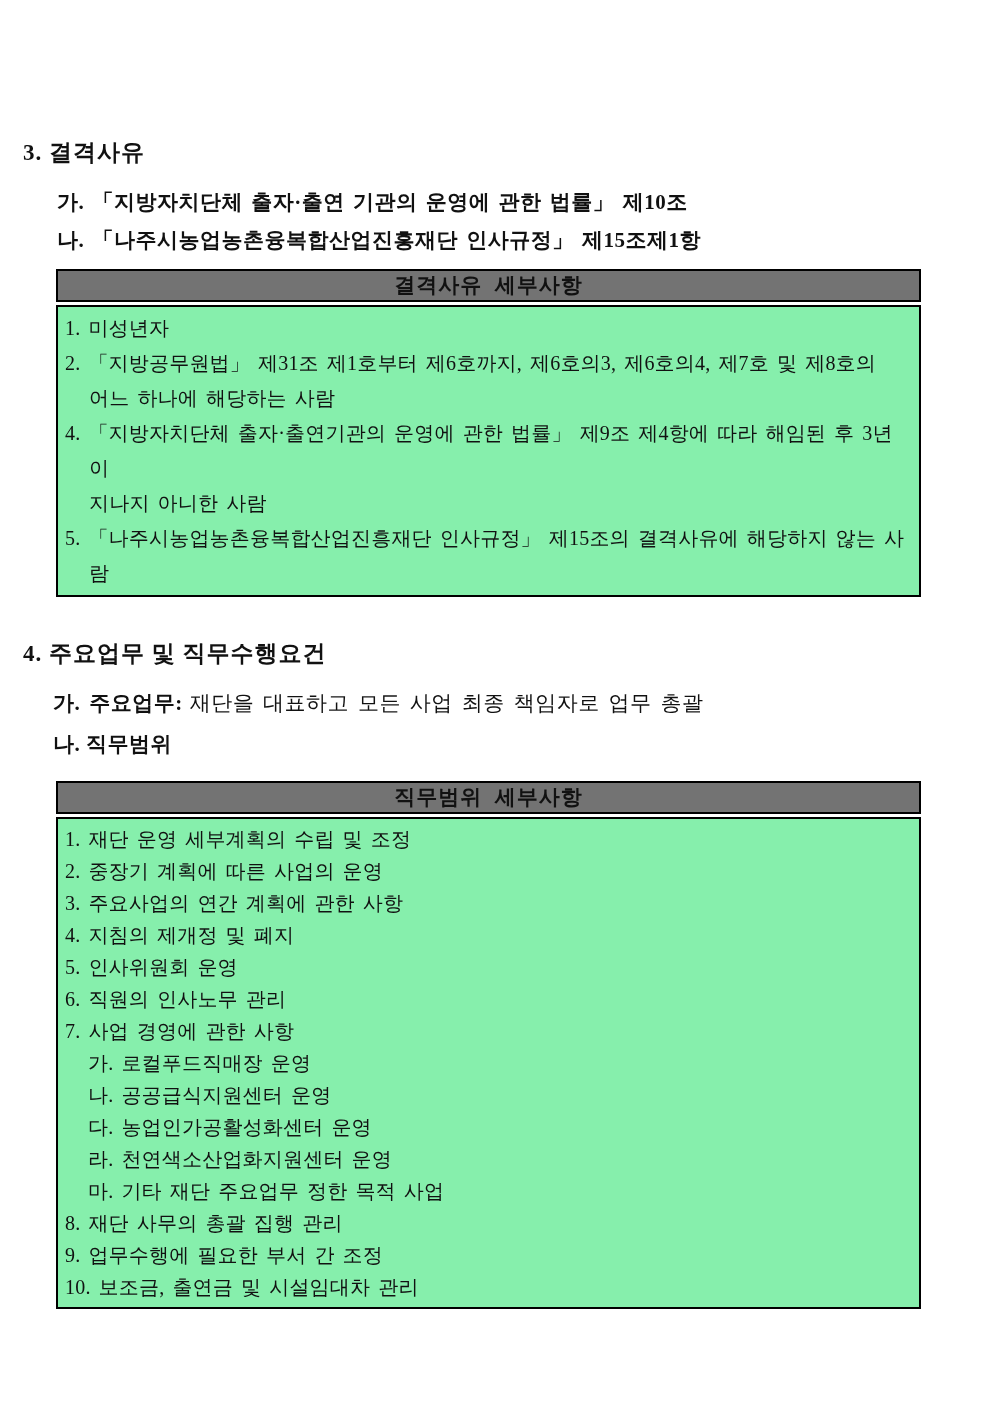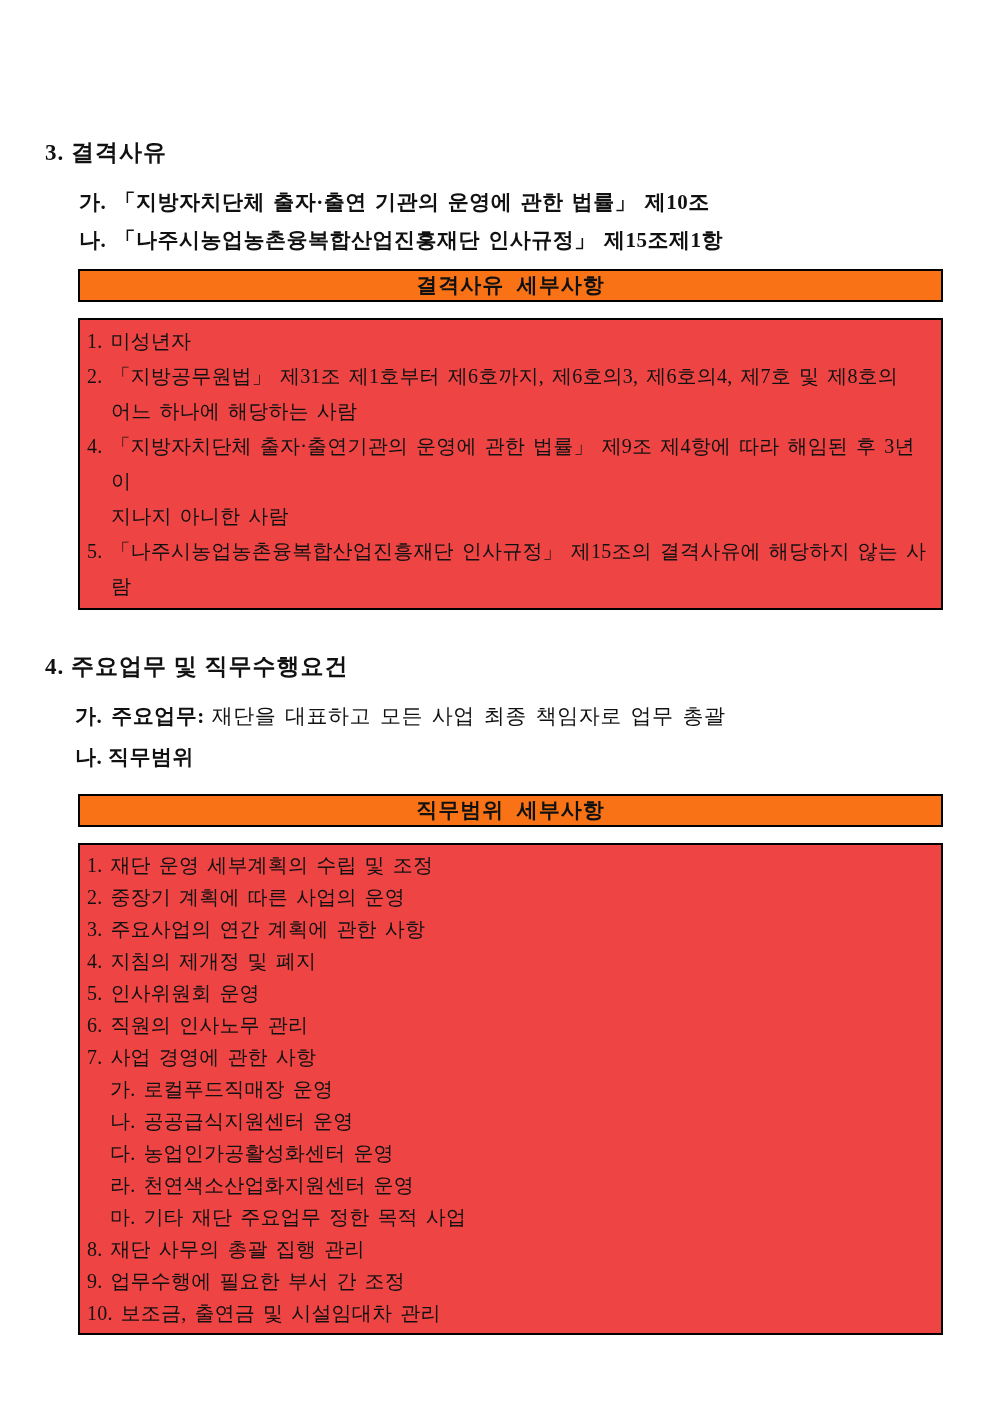--- a/index.html
+++ b/index.html
@@ -12,21 +12,21 @@
     height: 1403px;
     font-family: "Liberation Serif", "DejaVu Serif", serif;
     color: #111111;
     position: relative;
     overflow: hidden;
   }
   .page {
     box-sizing: border-box;
     width: 992px;
     height: 1403px;
-    padding: 138px 49px 0 45px;
+    padding: 138px 49px 0 23px;
   }
 
   
   .sec-title {
     font-size: 23px;
     font-weight: bold;
     letter-spacing: 1px;
     line-height: 30px;
   }
   .sub-list {
@@ -64,35 +64,35 @@
 
   
   .doc-table {
     margin-left: 33px;
     width: 865px;
     box-sizing: border-box;
   }
   .tbl-header {
     box-sizing: border-box;
     border: 2px solid #000000;
-    background: #f97316;
+    background: #737373;
     height: 33px;
     line-height: 29px;
     text-align: center;
     font-size: 21px;
     font-weight: bold;
     letter-spacing: 1px;
     word-spacing: 0.3em;
   }
   .tbl-body {
     box-sizing: border-box;
     border: 2px solid #000000;
-    margin-top: 16px;
+    margin-top: 3px;
     padding: 4px 10px 4px 7px;
-    background: #ef4444;
+    background: #86efac;
   }
   .tbl1 .row {
     font-size: 20px;
     line-height: 35px;
     white-space: pre-line;
     padding-left: 24px;
     text-indent: -24px;
     word-spacing: 0.14em;
     letter-spacing: 0.2px;
   }

